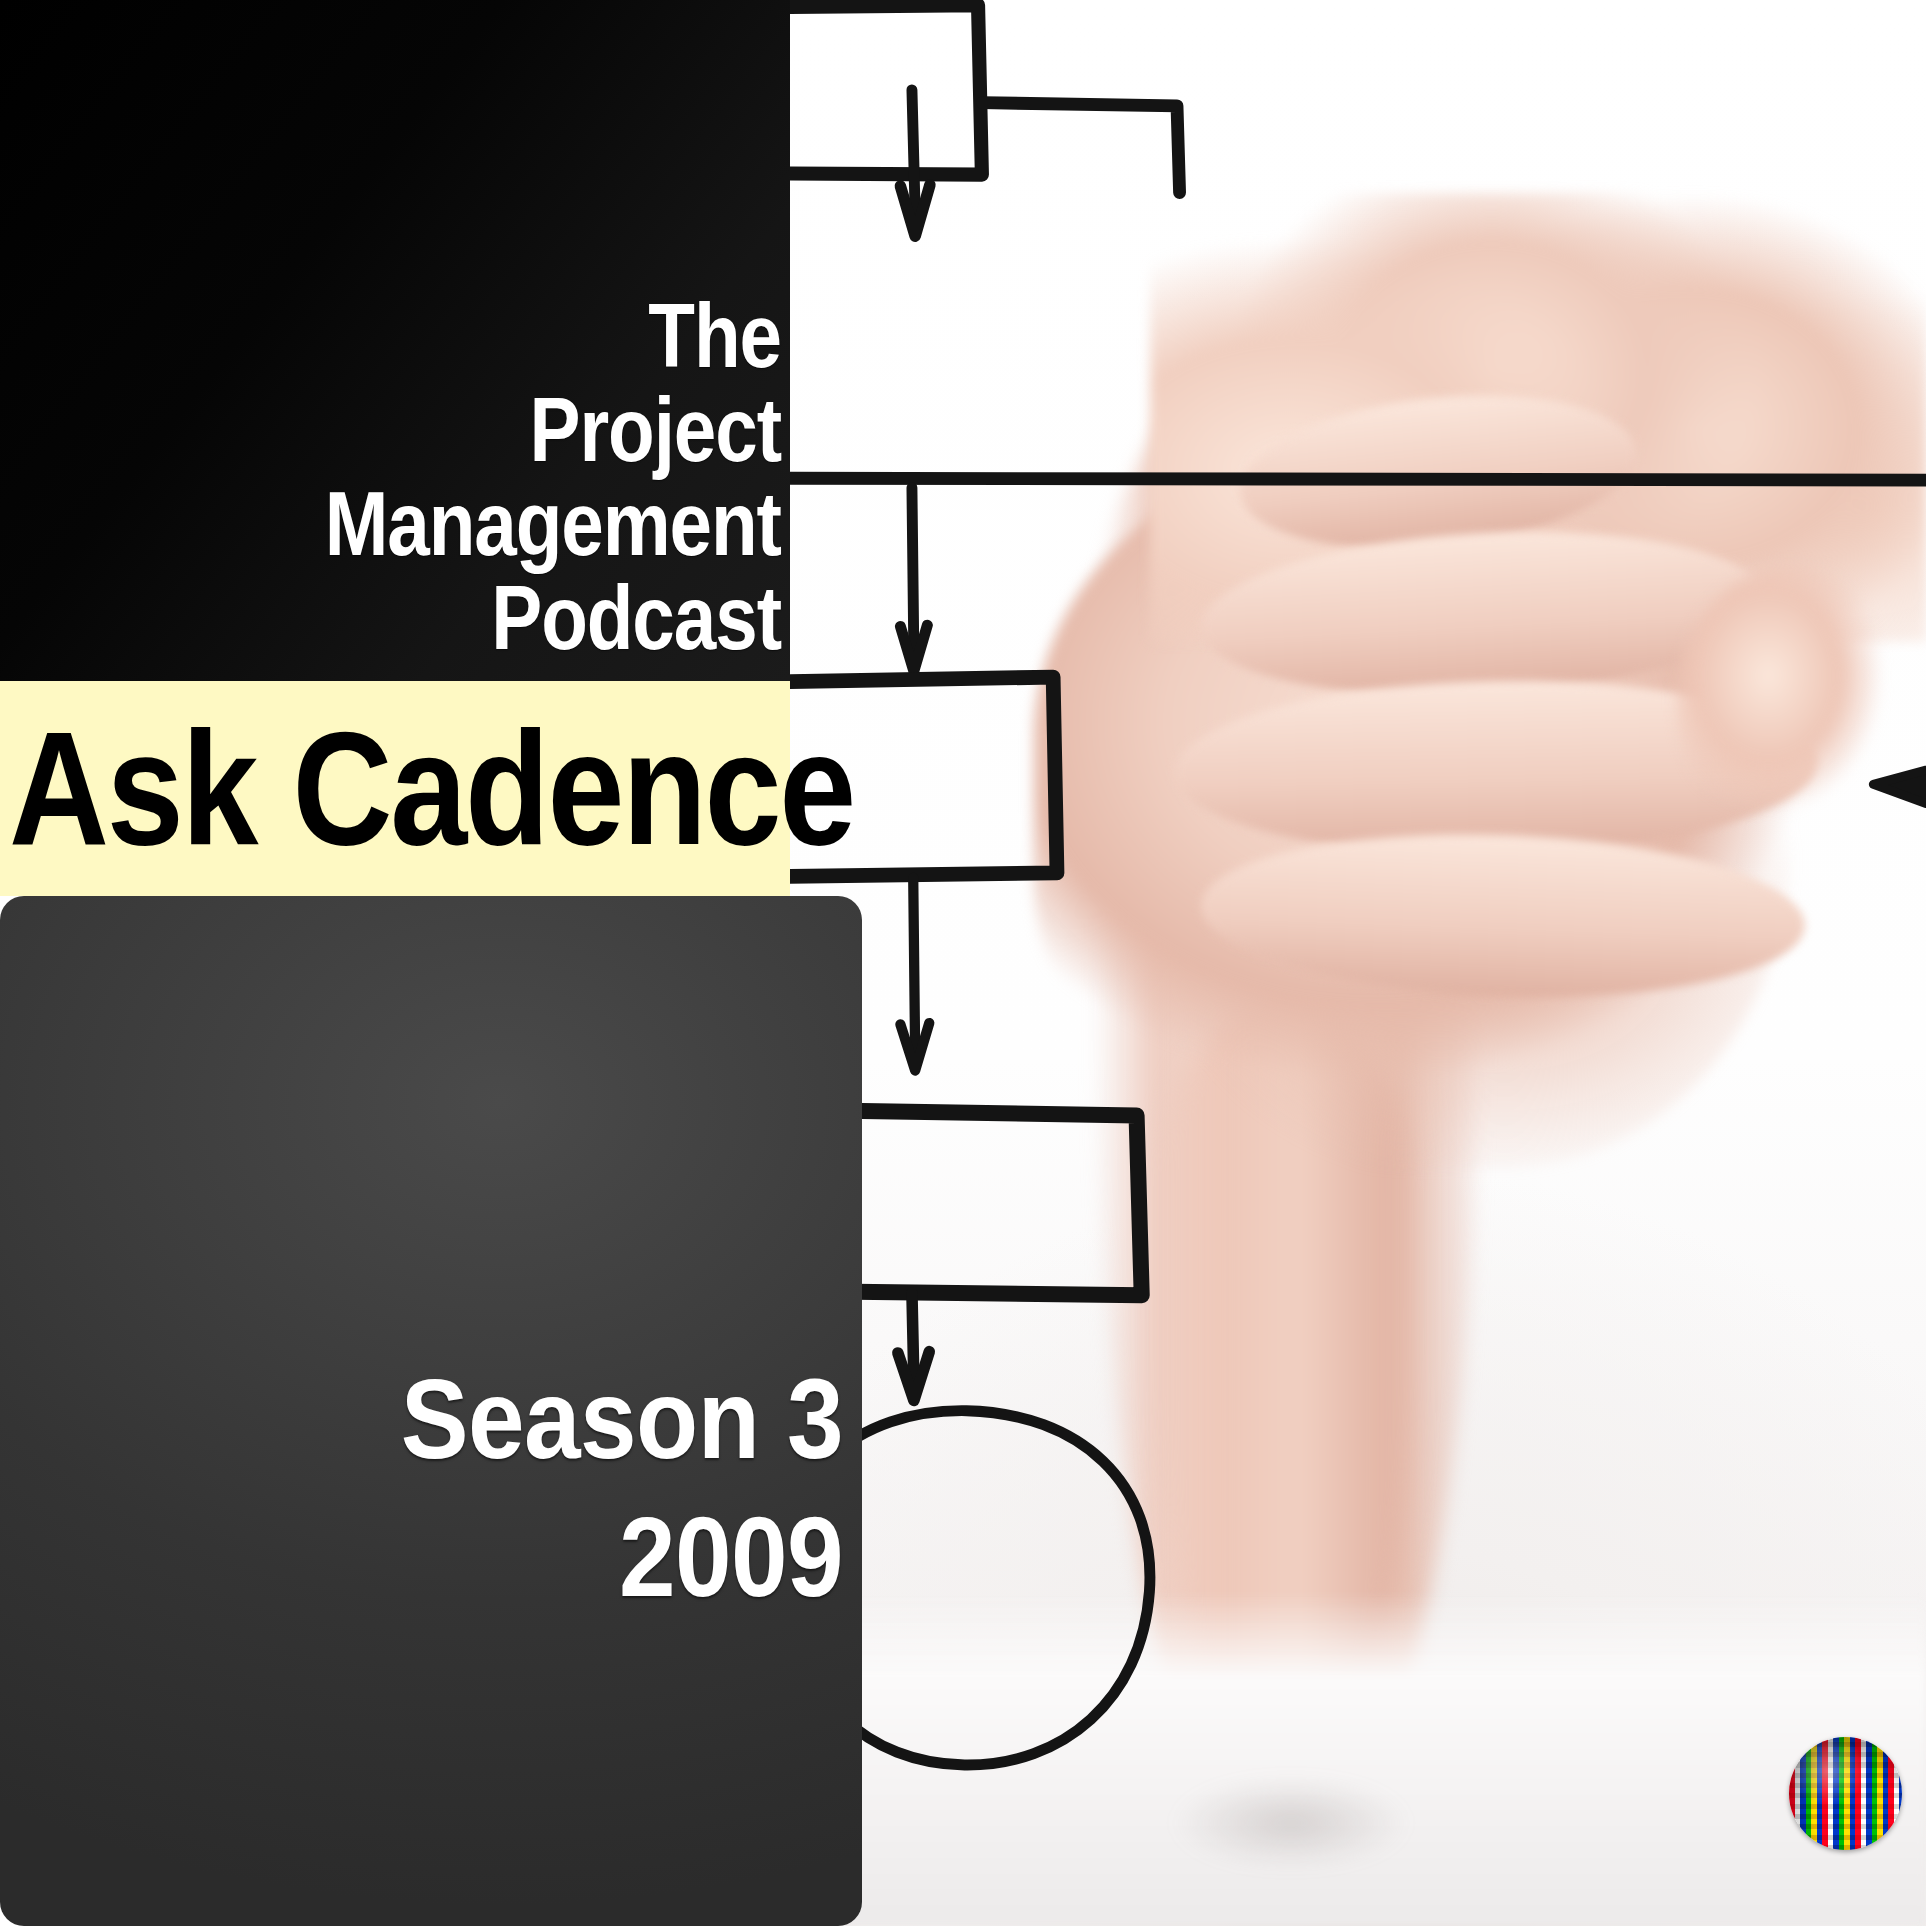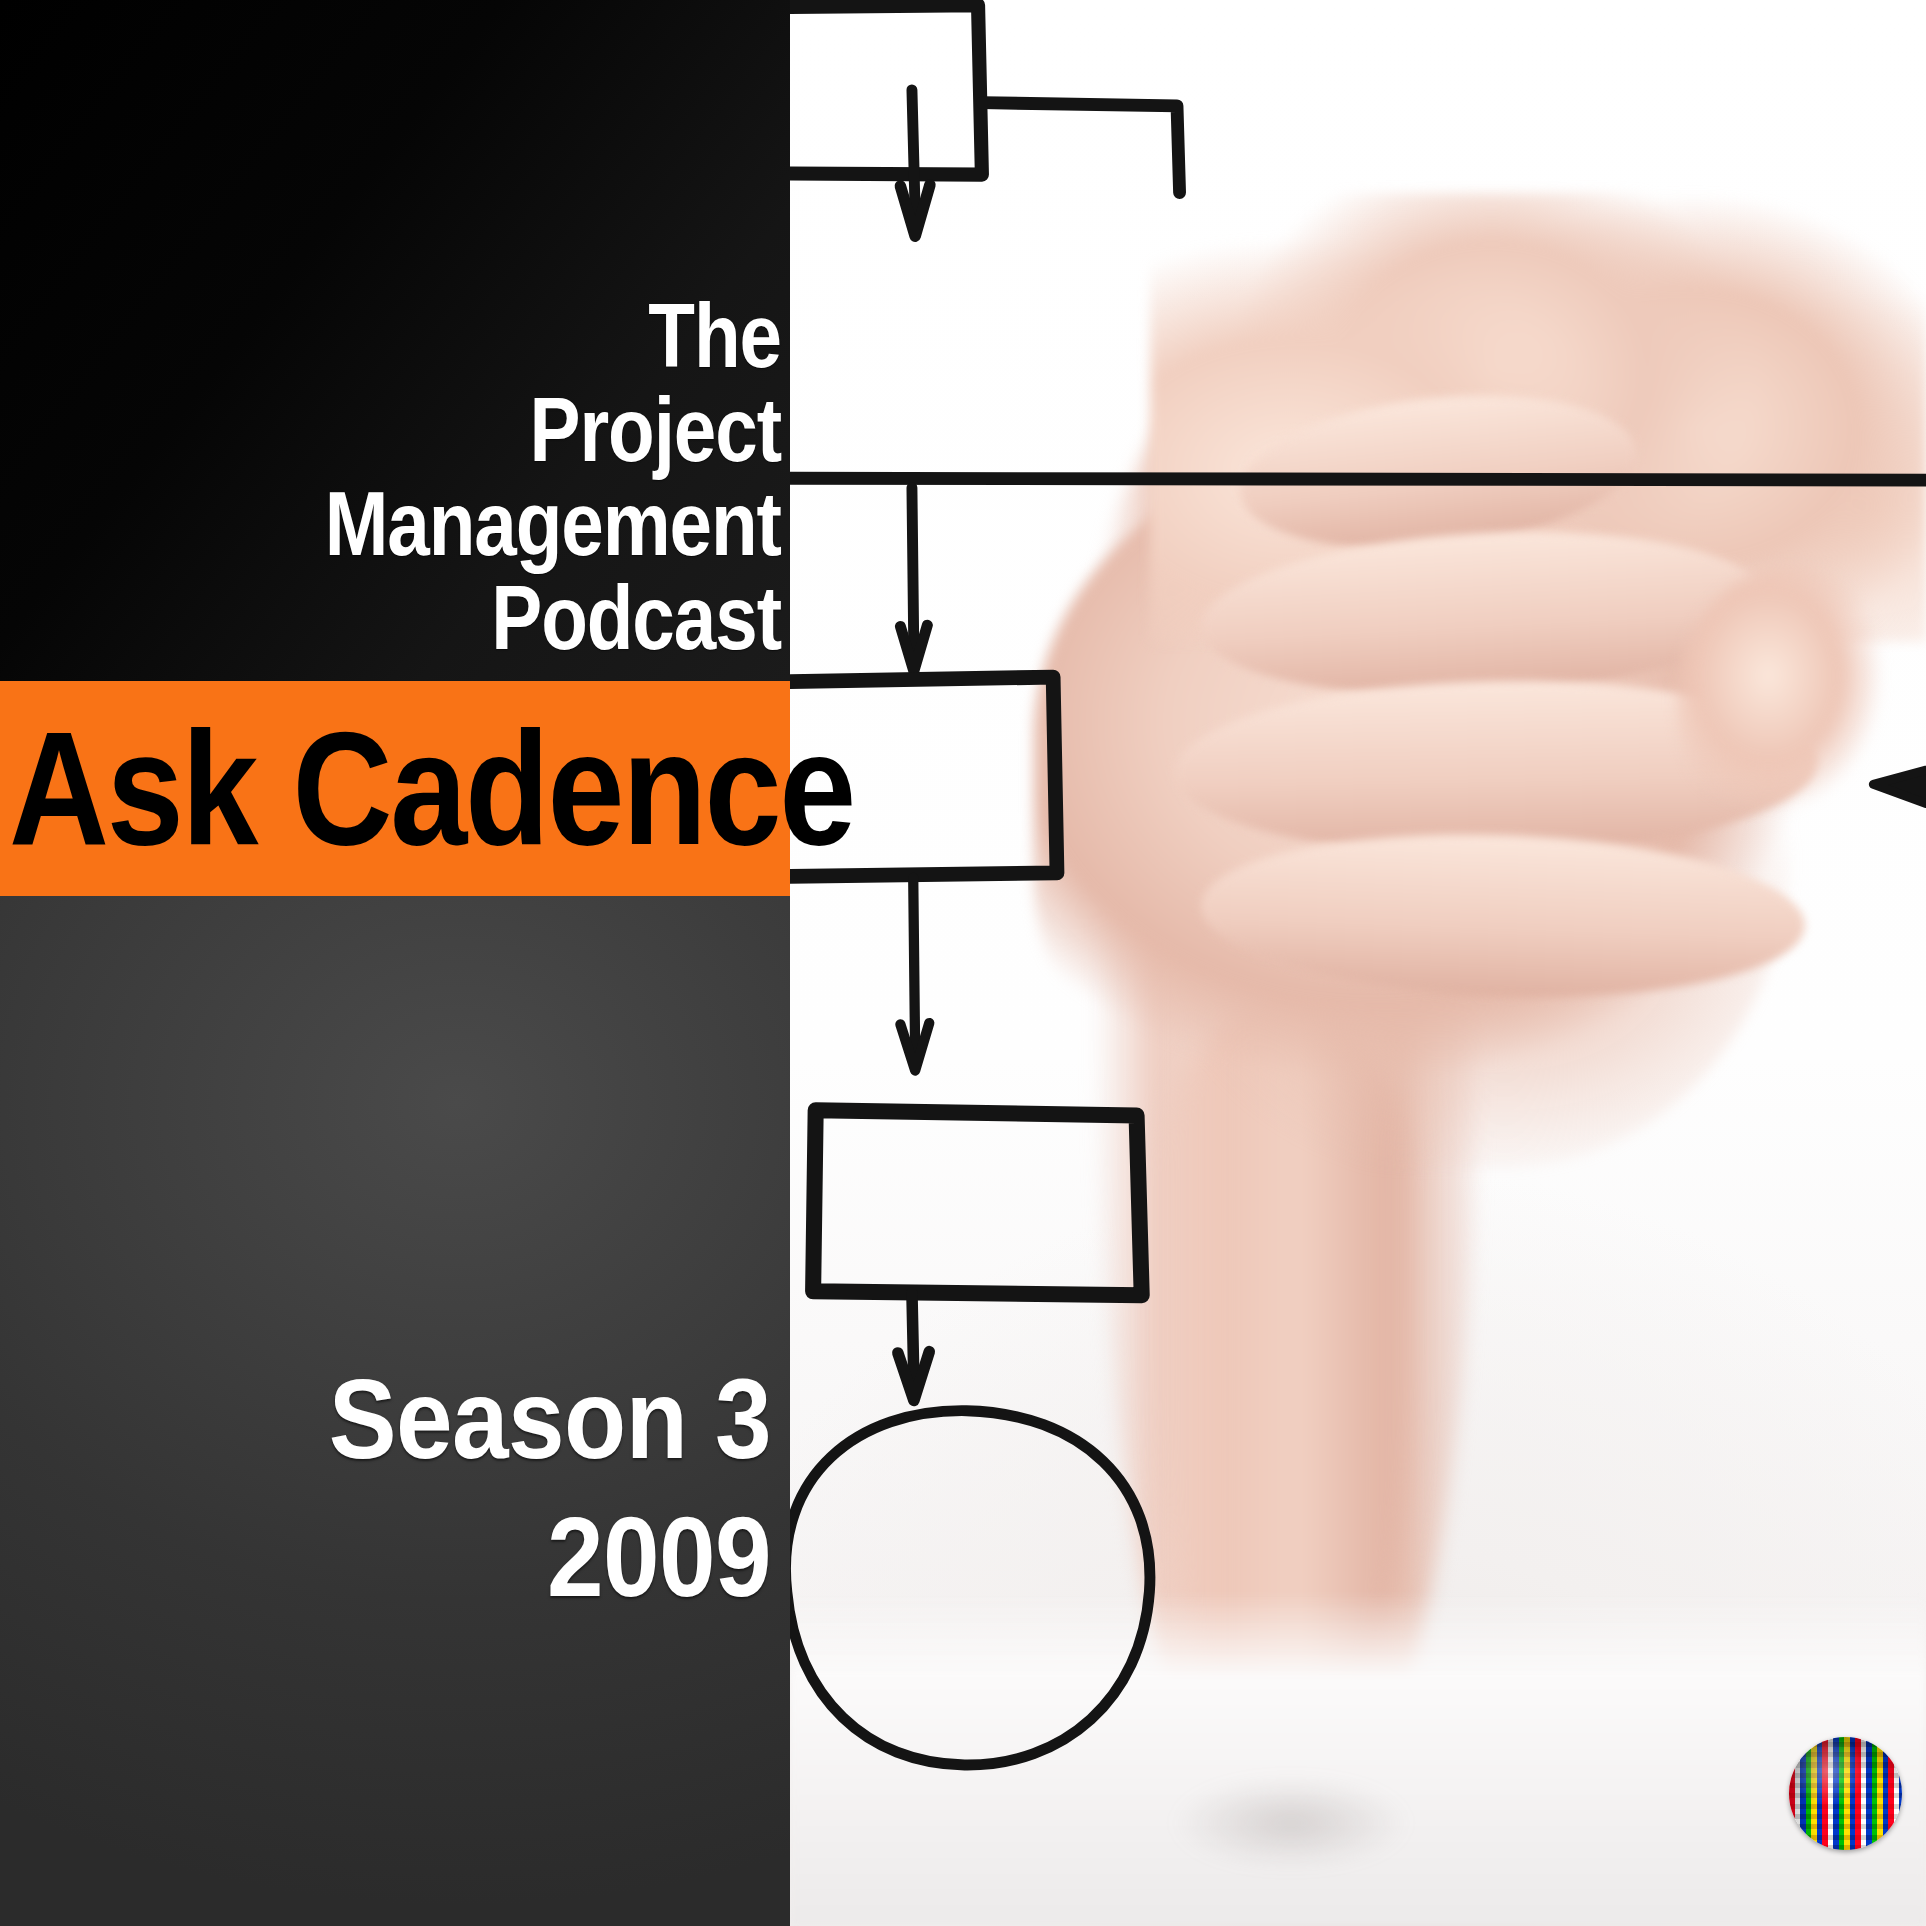--- a/index.html
+++ b/index.html
@@ -108,34 +108,35 @@
     line-height:1.03;
     letter-spacing:-1.3px;
     font-stretch:condensed;
     transform:scaleX(.84);
     transform-origin:right bottom;
     text-shadow:0 1.3px 1.3px rgba(0,0,0,.6);
     white-space:pre-line;
   }
   .band-ask{
     position:absolute;left:0;top:681px;width:790px;height:215px;
-    background:#f97316;
+    background:#fef9c3;
   }
   .ask-text{
     position:absolute;left:9px;top:27px;
     color:#000000;font-weight:bold;font-size:161px;line-height:1;
     letter-spacing:-2.6px;
     transform:scaleX(.86);transform-origin:left top;
     white-space:nowrap;
   }
   .panel-season{
-    position:absolute;left:0;top:896px;width:790px;height:1030px;
+    position:absolute;left:0;top:896px;width:862px;height:1030px;
     background:
       radial-gradient(120% 78% at 58% 20%, #4a4a4a 0%, #3e3e3e 34%, #343434 62%, #2b2b2b 100%),
       linear-gradient(160deg,#3f3f3f,#262626);
+    border-radius: 24px;
   }
   .season-text{
     position:absolute;left:0;right:19px;top:455px;
     text-align:right;color:#ffffff;font-weight:bold;
     font-size:113px;line-height:1.22;letter-spacing:-0.6px;
     transform:scaleX(.9);transform-origin:right top;
     text-shadow:0 1.9px 2.6px rgba(0,0,0,.55);
     white-space:pre-line;
   }
 

